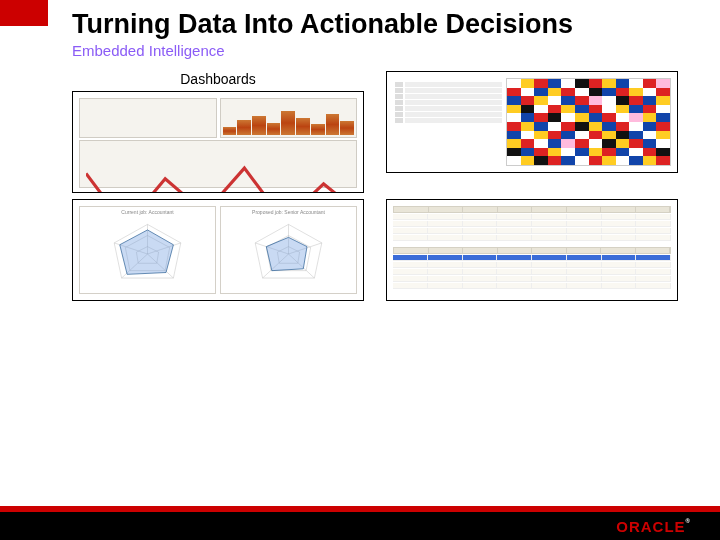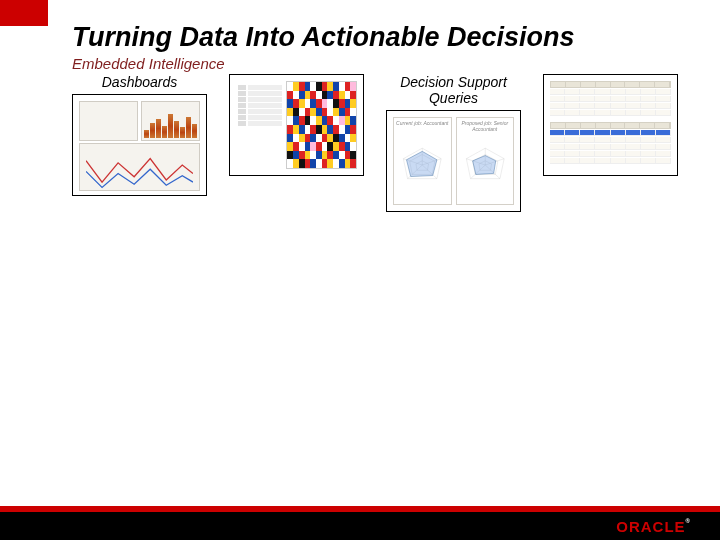--- a/index.html
+++ b/index.html
@@ -11,37 +11,36 @@
     position: relative;
     overflow: hidden;
   }
   .red-square {
     position: absolute;
     top: 0; left: 0;
     width: 48px; height: 26px;
     background: #c00;
   }
   .content {
-    padding: 22px 42px 0 72px;
-    font-style: italic;
+    padding: 9px 42px 0 72px;
   }
   .title {
     font-size: 27px;
     font-weight: bold;
     color: #000;
     margin-bottom: 2px;
   }
   .subtitle {
     font-size: 15px;
-    color: #7f1d1d;
-    margin-bottom: 2px;
+    color: #8b5cf6;
+    margin-bottom: 12px;
   }
   .grid {
     display: grid;
-    grid-template-columns: 1fr 1fr 1fr 1fr;
+    grid-template-columns: 1fr 1fr;
     column-gap: 22px;
     row-gap: 6px;
     padding: 0 0 0 0;
   }
   .quad-title {
     font-size: 14px;
     font-weight: 400;
     text-align: center;
     color: #000;
     margin-bottom: 4px;
@@ -325,21 +324,20 @@
               <div class="c-w"></div>
               <div class="c-b"></div>
               <div class="c-y"></div>
               <div class="c-r"></div>
           </div>
         </div>
       </div>
     </div>
 
     <div>
-      <div class="quad-title">Decision Support Queries</div>
       <div class="panel">
         <div class="dsq">
           <div class="radar-box">
             <div class="radar-title">Current job: Accountant</div>
             <svg class="radar-svg" viewBox="0 0 100 80">
               <g stroke="#bbb" stroke-width="0.5" fill="none">
                 <polygon points="50,8 86,28 78,66 22,66 14,28"></polygon>
                 <polygon points="50,20 74,33 69,58 31,58 26,33"></polygon>
                 <polygon points="50,32 62,38 60,50 40,50 38,38"></polygon>
                 <line x1="50" y1="40" x2="50" y2="8"></line>

